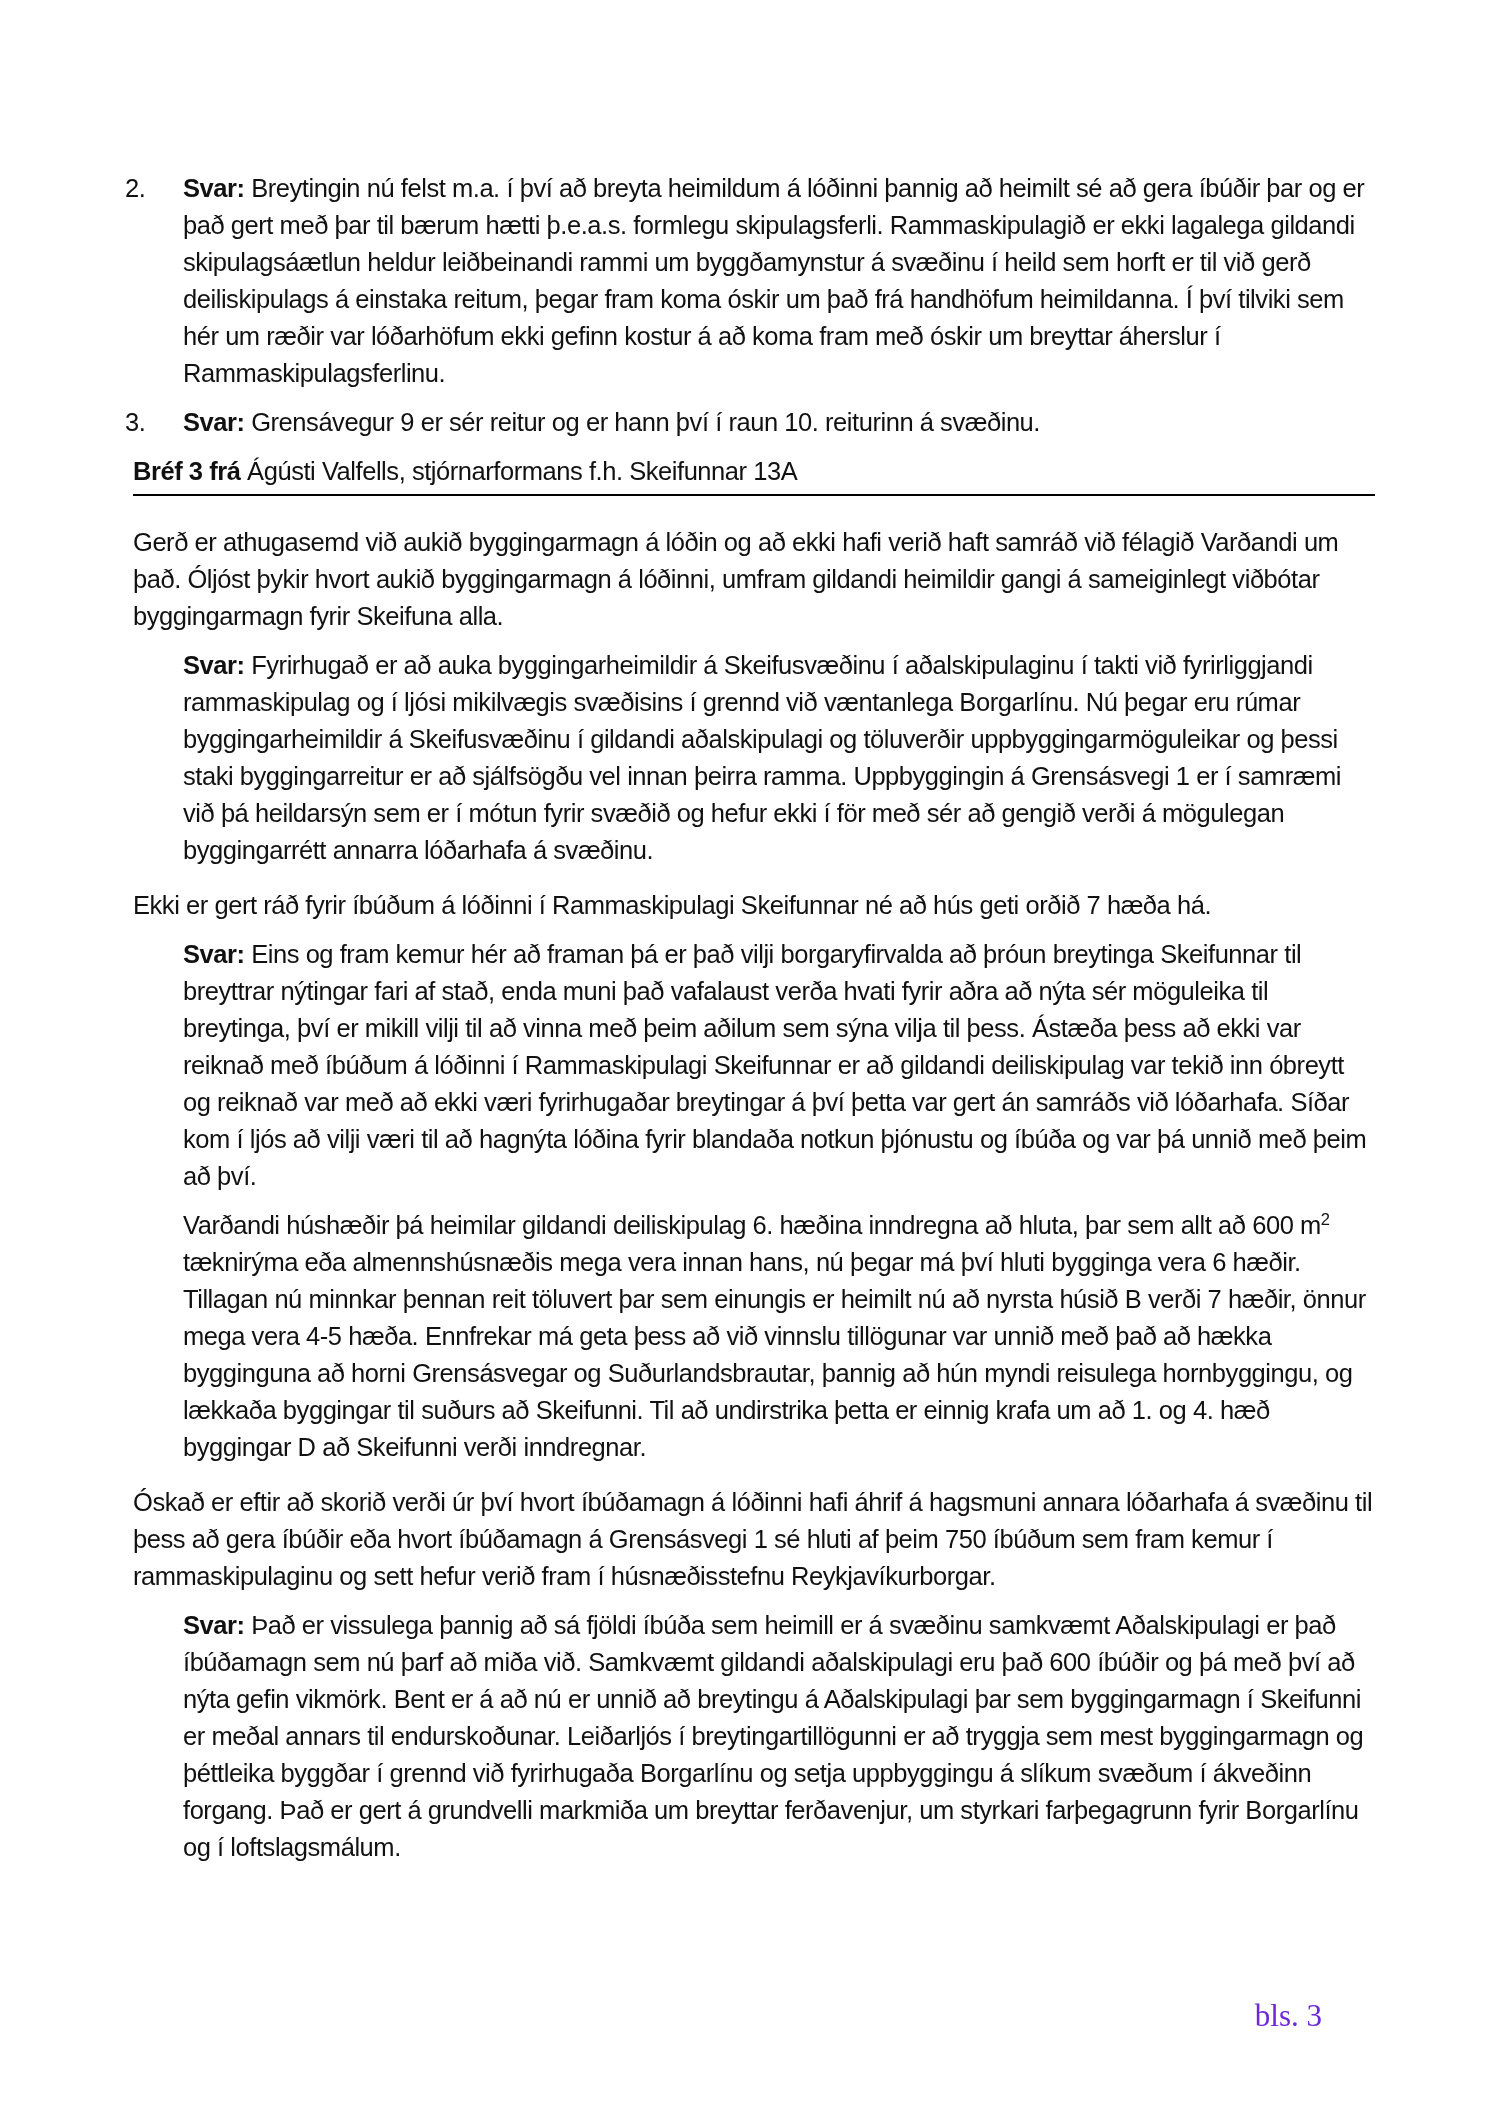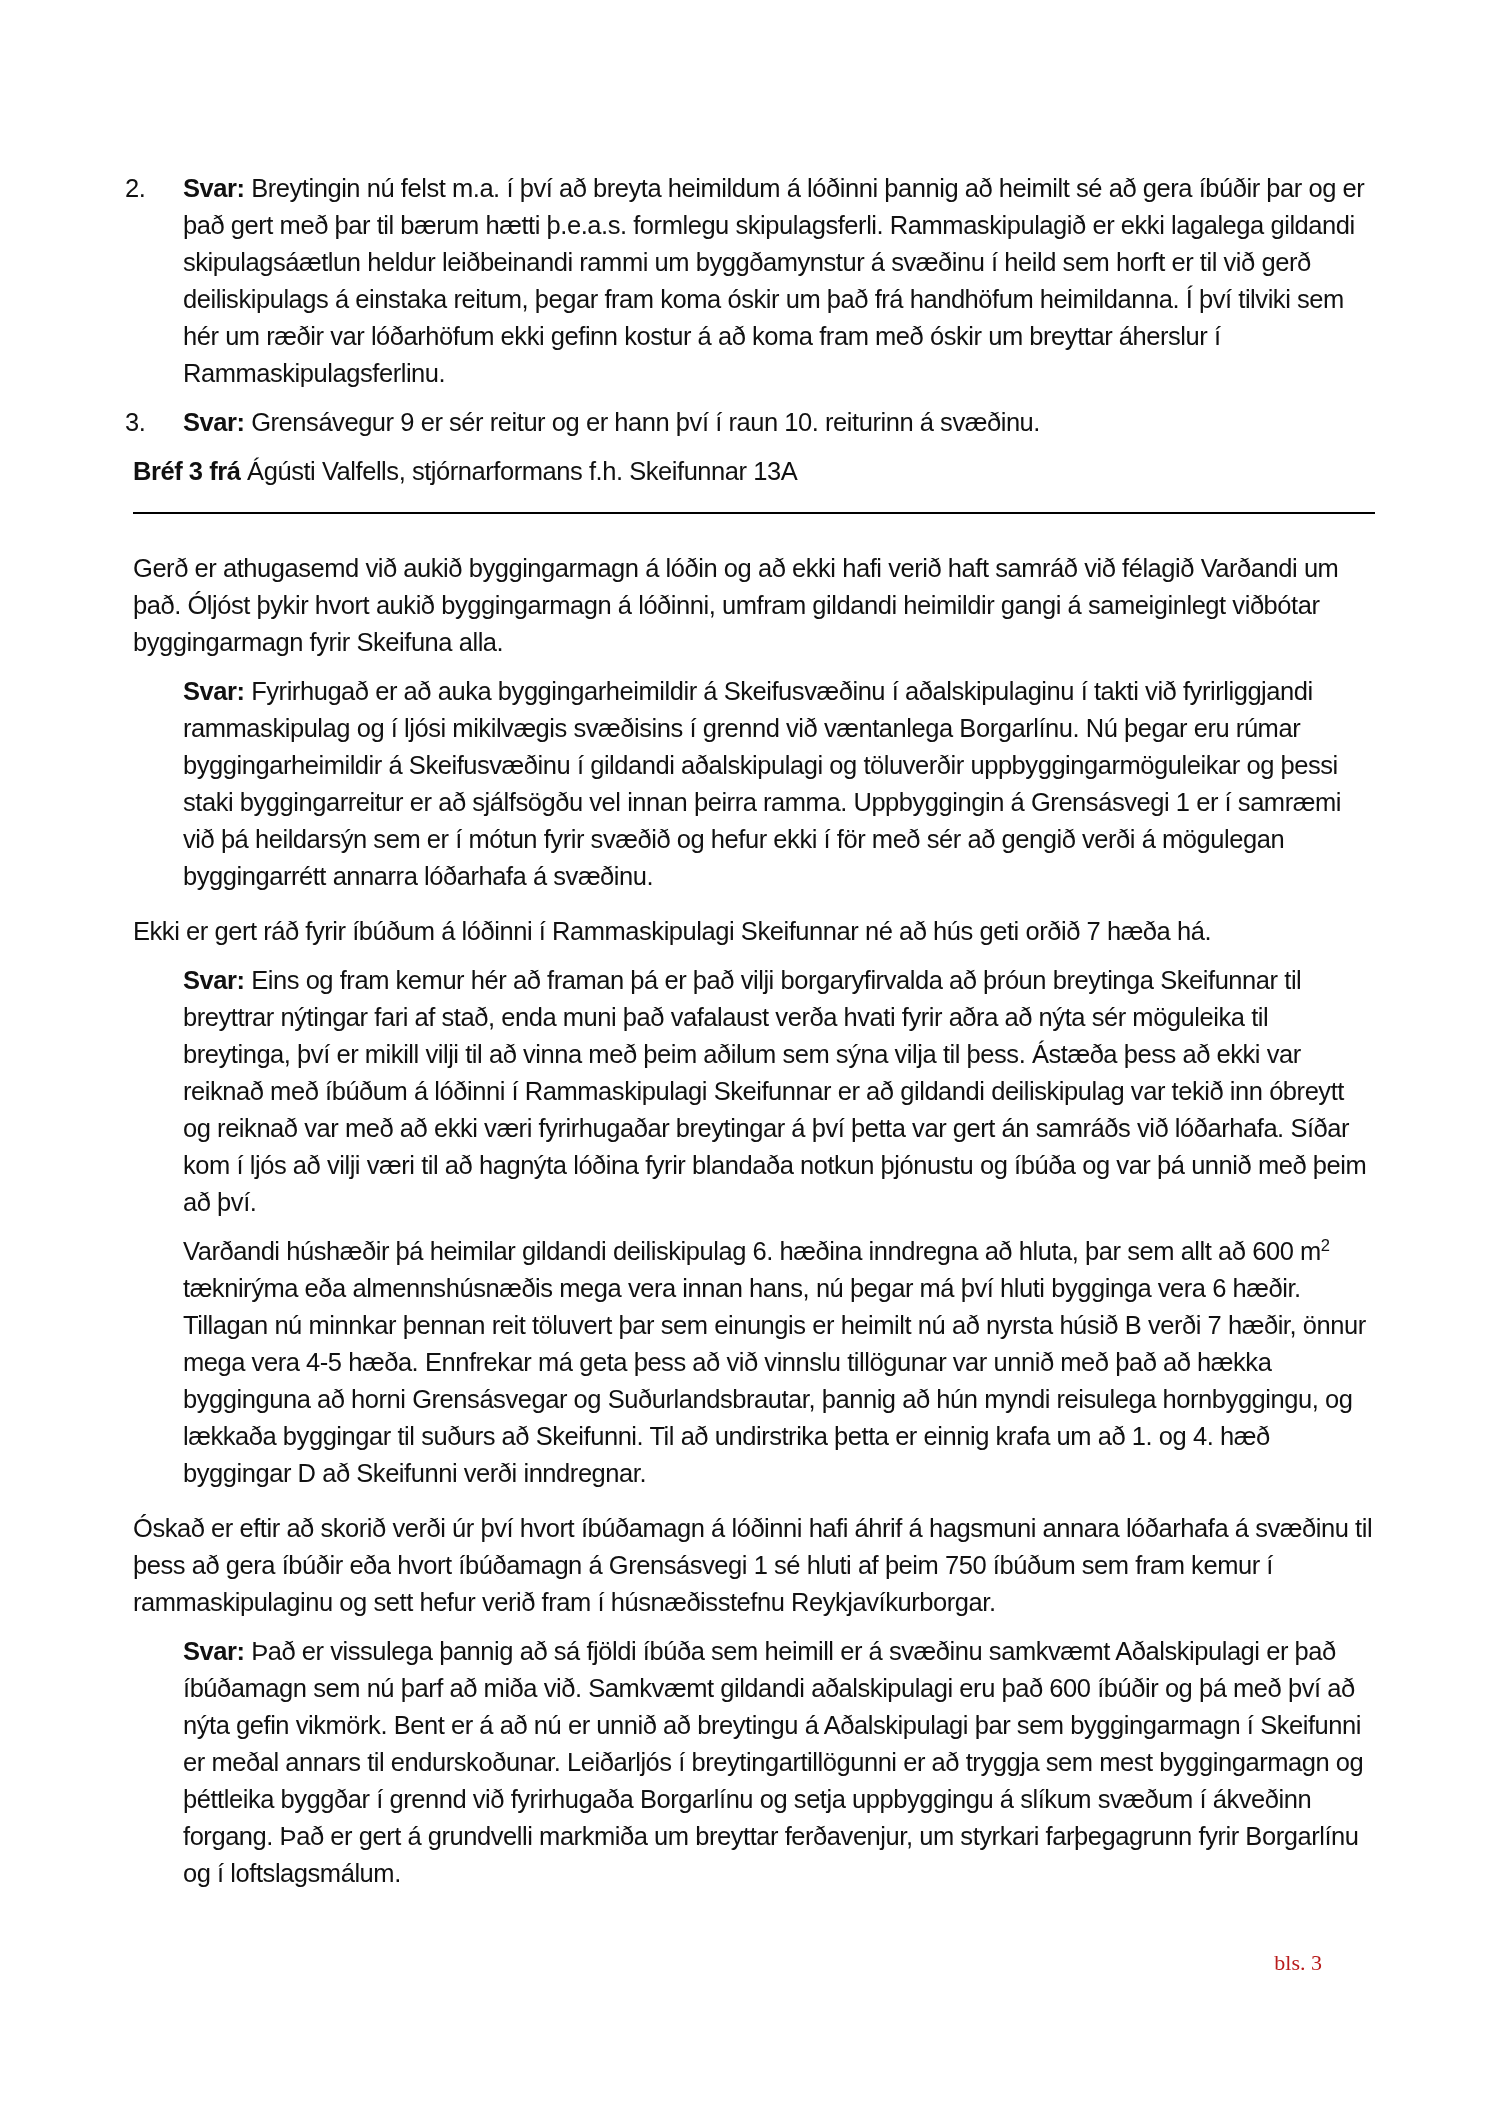--- a/index.html
+++ b/index.html
@@ -26,46 +26,46 @@
     display: flex;
     align-items: flex-start;
     margin-bottom: 12px;
   }
   .list-item .num {
     flex: 0 0 58px;
   }
   .list-item .body { flex: 1 1 auto; }
   .lead { font-weight: bold; text-align: right; }
   .section-heading {
-    margin: 6px 0 36px 8px;
-    padding-bottom: 22px;
+    margin: 6px 0 28px 8px;
+    padding-bottom: 4px;
     border-bottom: 2px solid #000000;
   }
   .p-left {
     margin-left: 8px;
     margin-bottom: 12px;
   }
   .p-indent {
     margin-left: 58px;
     margin-bottom: 12px;
   }
   .gap-top { margin-top: 18px; }
   sup {
     font-size: 0.65em;
     line-height: 0;
     vertical-align: super;
   }
   .footer {
     position: absolute;
-    top: 1950px;
+    top: 1998px;
     right: 178px;
     font-family: "Liberation Serif", serif;
-    font-size: 22px;
+    font-size: 31px;
     letter-spacing: 0;
-    color: #b91c1c;
+    color: #6d28d9;
   }
 </style>
 </head>
 <body>
 
 <div class="page">
   <div class="content">
 
     <div class="list-item">
       <span class="num">2.</span>

